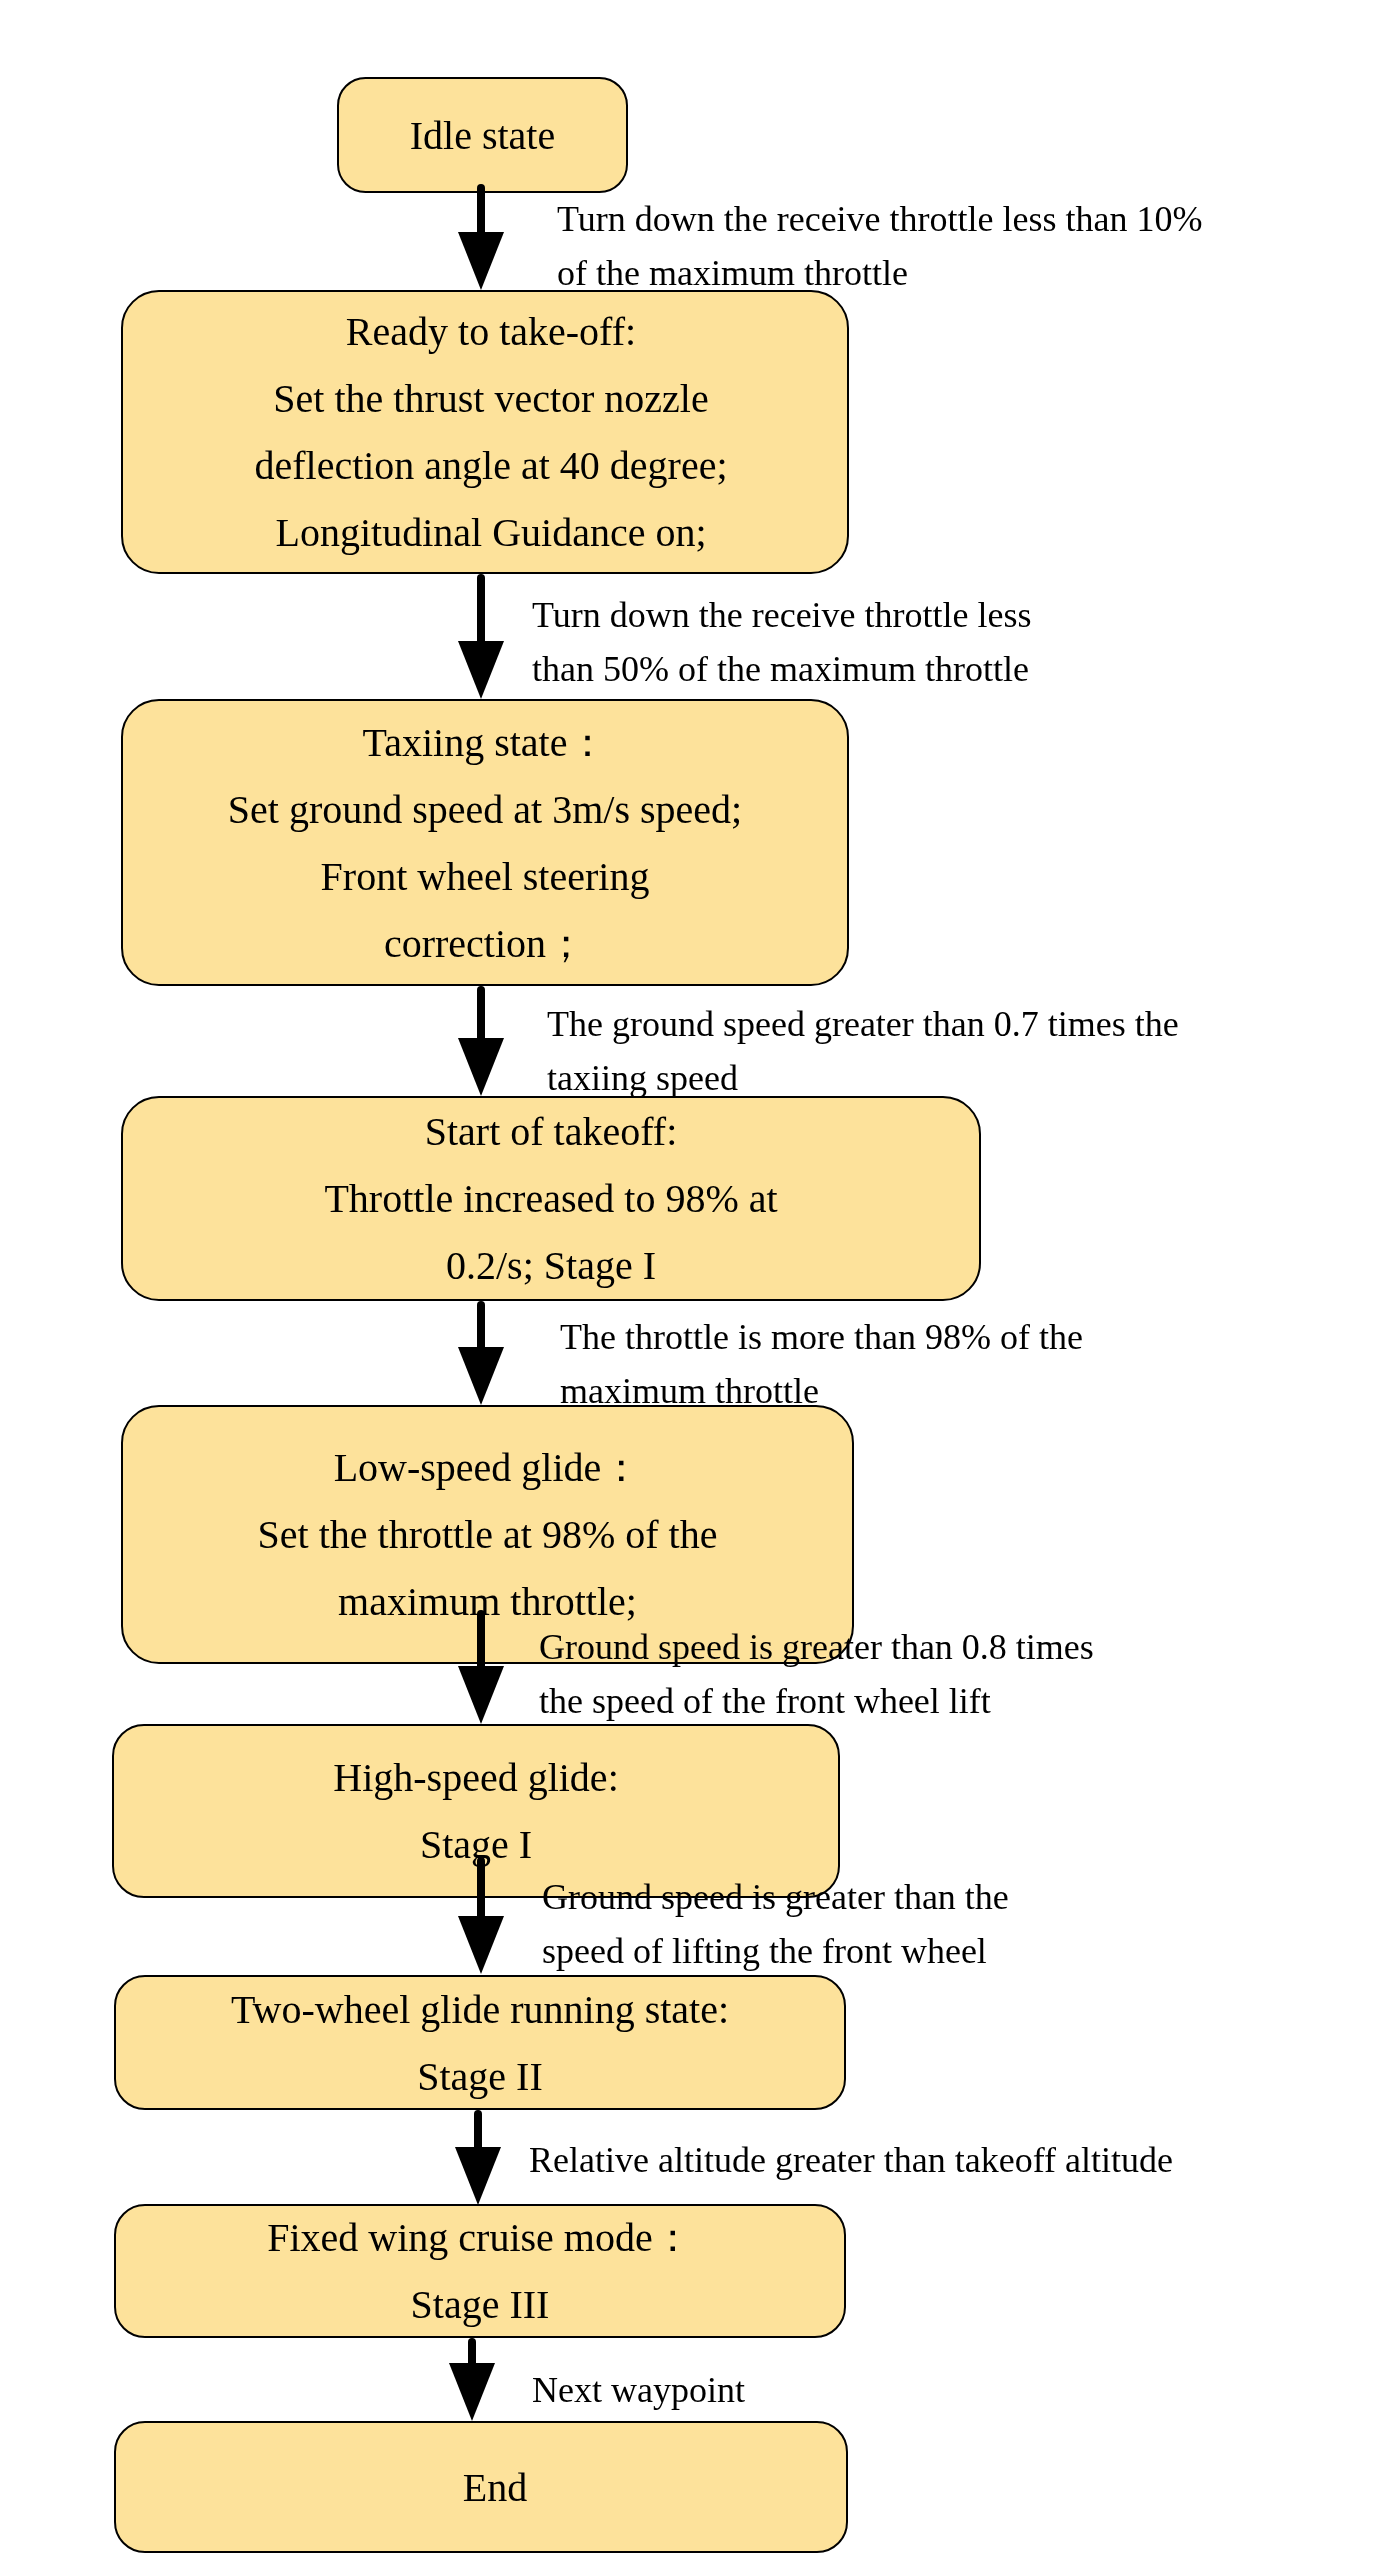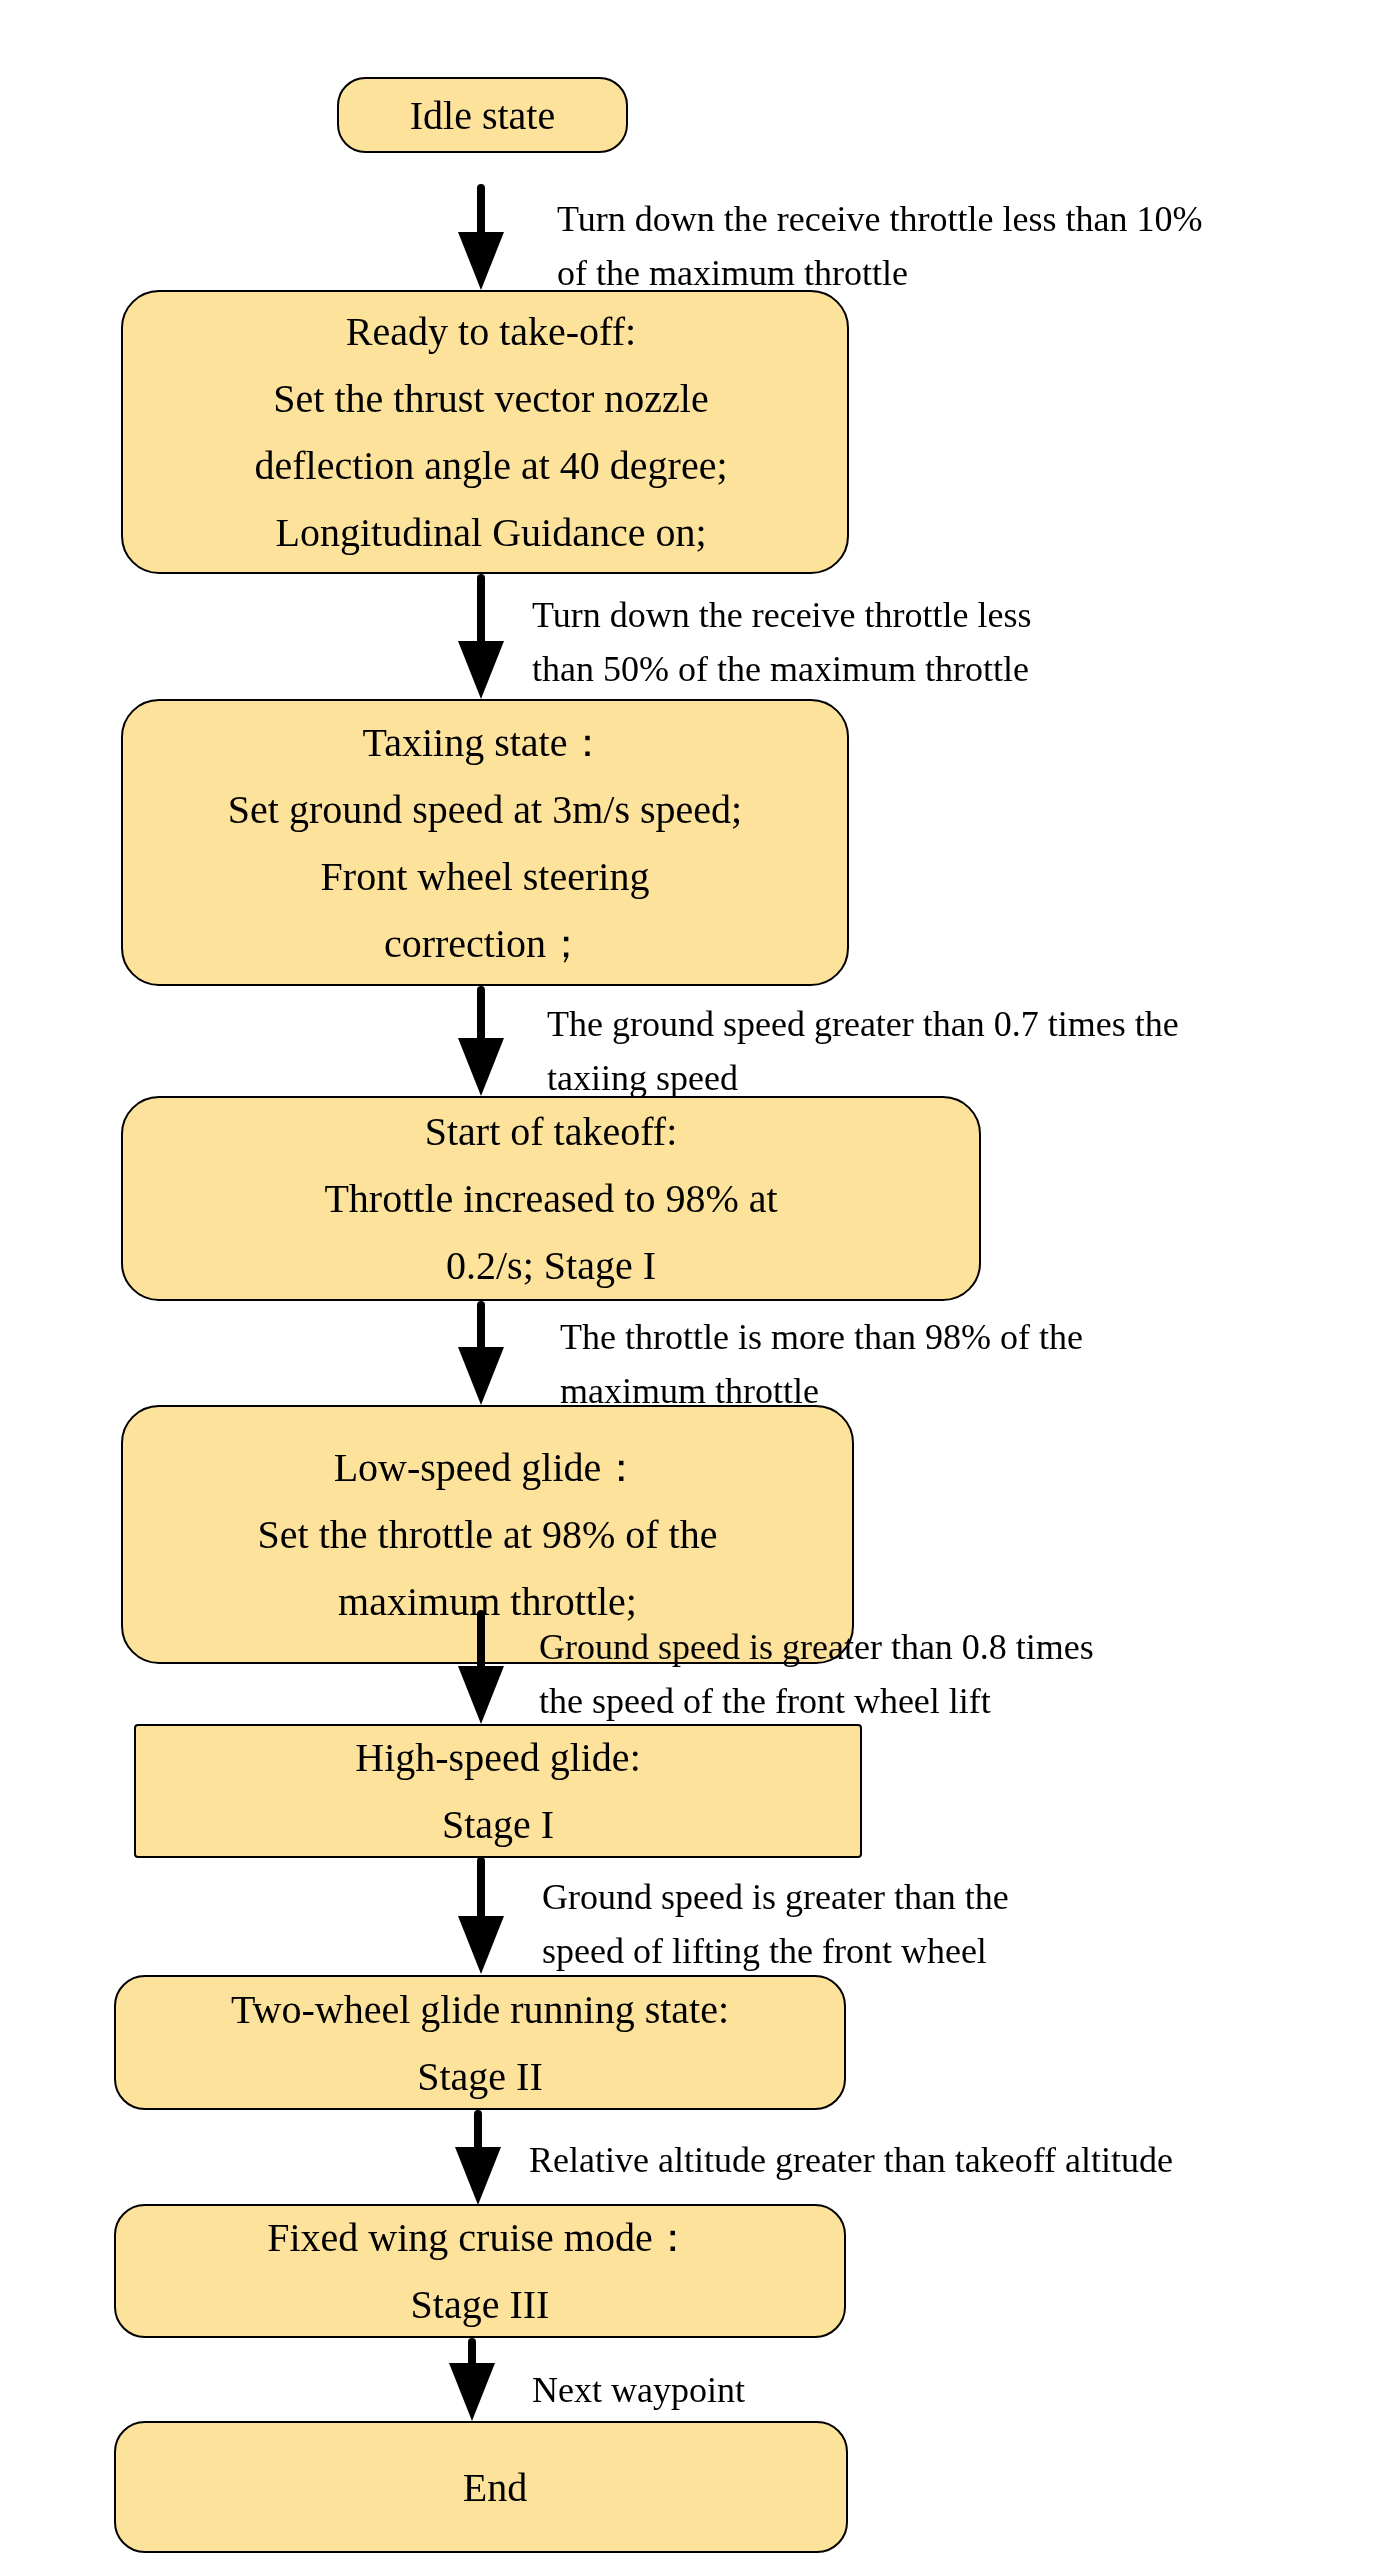--- a/index.html
+++ b/index.html
@@ -20,26 +20,26 @@
     border-radius: 38px;
     display: flex;
     align-items: center;
     justify-content: center;
     text-align: center;
     white-space: pre-line;
     font-size: 40px;
     line-height: 67px;
     box-sizing: border-box;
   }
-  .n0 { left: 337px; top: 77px;  width: 291px;  height: 76px; border-radius: 28.5px; }
+  .n0 { left: 337px; top: 77px;  width: 291px;  height: 116px; border-radius: 28.5px; }
   .n1 { left: 121px; top: 290px;  width: 728px; height: 284px; padding-left: 12px; }
   .n2 { left: 121px; top: 699px; width: 728px; height: 287px; }
   .n3 { left: 121px; top: 1096px; width: 860px; height: 205px; }
   .n4 { left: 121px; top: 1405px; width: 733px; height: 259px; }
-  .n5 { left: 134px; top: 1724px; width: 728px; height: 134px; border-radius: 4px; }
+  .n5 { left: 112px; top: 1724px; width: 728px; height: 174px; border-radius: 32px; }
   .n6 { left: 114px; top: 1975px; width: 732px; height: 135px; border-radius: 31px; }
   .n7 { left: 114px; top: 2204px; width: 732px; height: 134px; border-radius: 31px; }
   .n8 { left: 114px; top: 2421px; width: 734px; height: 132px; border-radius: 31px; padding-left: 28px; }
   
   .arrow { position: absolute; width: 7.8px; }
   .arrow .shaft {
     position: absolute;
     left: 0; top: 0;
     width: 7.8px;
     height: calc(100% - 56px);

